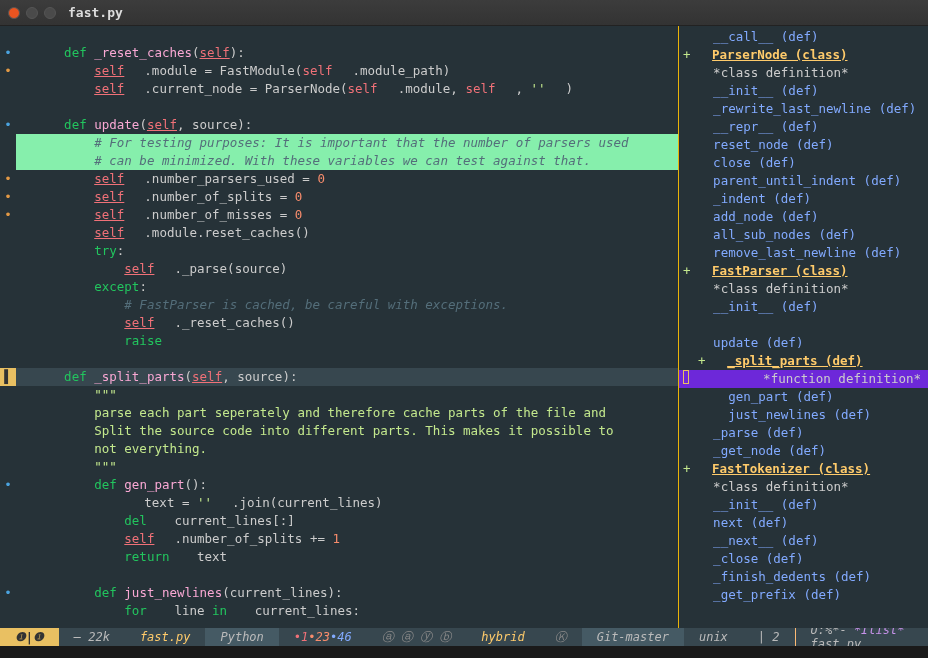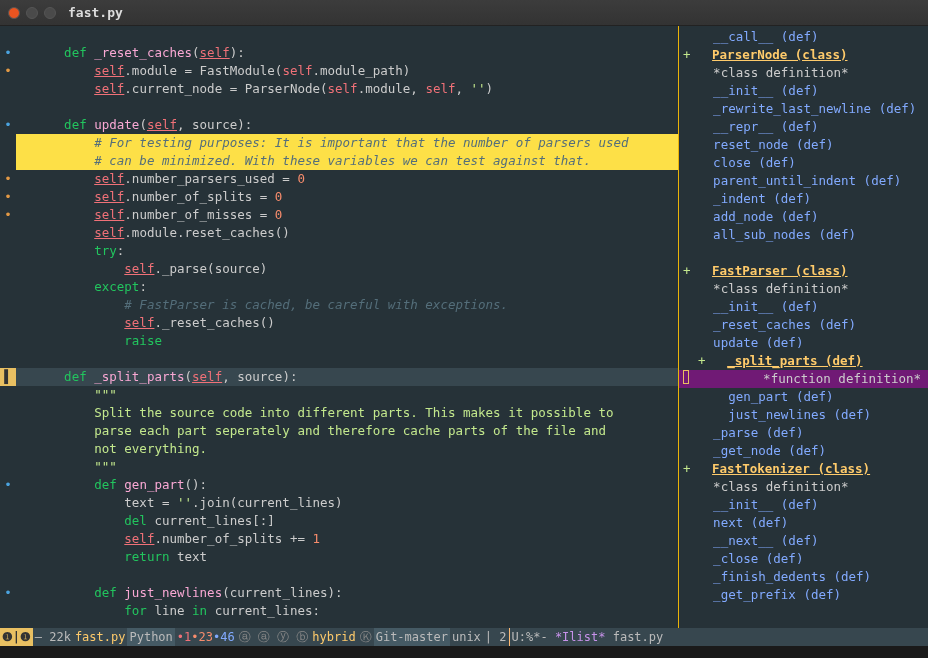--- a/index.html
+++ b/index.html
@@ -41,58 +41,58 @@
   flex-shrink: 0;
   text-align: center;
   background: #263238;
 }
 .bullet { color: #4aa3df; }
 .bullet-o { color: #e29945; }
 .bullet-y { background: #e9c062; color: #333; font-weight: bold; }
 .col2 { width: 14px; flex-shrink: 0; }
 .code { flex: 1; padding-left: 4px; }
 .hl-line { background: #37474f; }
-.hl-line2 { background: #fde047; }
+.hl-line2 { background: #86efac; }
 
 .kw { color: #22c55e; }
 .fn { color: #f9a8d4; }
 .self { color: #f07178; text-decoration: underline; }
 .selfp { color: #f07178; }
 .str { color: #c3e88d; }
 .cmt { color: #546e7a; font-style: italic; }
 .num { color: #f78c6c; }
 .paren { color: #cccccc; }
-.name { color: #cccccc; }
+.name { color: #cccccc; margin-left: 20px; }
 
 .sidebar {
   flex: 1;
   background: #263238;
   border-left: 1px solid #eab308;
   overflow: hidden;
   line-height: 18px;
   padding-top: 2px;
 }
 .sline { display: flex; white-space: pre; padding-left: 4px; }
-.sline.hl { background: #701a75; gap: 21px; }
+.sline.hl { background: #6d28d9; gap: 21px; }
 .scat { color: #ffcb6b; text-decoration: underline; font-weight: bold; margin-left: 14px; }
 .smeth { color: #82aaff; }
 .sdef { color: #cccccc; }
 .splus { color: #c3e88d; }
 .scursor { width: 6px; height: 14px; border: 1px solid #e9c062; display: inline-block; margin-right: 2px; }
 
 .statusbar {
   height: 18px;
   background: #37474f;
   display: flex;
   align-items: center;
   font-size: 12px;
   color: #bbb;
   overflow: hidden;
 }
-.sb-seg { padding: 0 2px; height: 100%; display: flex; align-items: center; }
+.sb-seg { padding: 0 15px; height: 100%; display: flex; align-items: center; font-style: italic; }
 .sb-y { background: #e9c062; color: #333; font-weight: bold; }
 .sb-g { background: #455a64; }
 .sb-r { color: #f07178; }
 .sb-o { color: #f78c6c; }
 .sb-b { color: #82aaff; }
 .sb-fn { color: #ffcb6b; }
 .sb-m { color: #c792ea; }
 .blackbar { height: 12px; background: #1a1a1a; }
 </style>
 </head>
@@ -124,22 +124,22 @@
 <div class="line"><span class="gutter"></span><span class="col2"></span><span class="code">        <span class="self">self</span><span class="name">.module.reset_caches()</span></span></div>
 <div class="line"><span class="gutter"></span><span class="col2"></span><span class="code">        <span class="kw">try</span><span class="paren">:</span></span></div>
 <div class="line"><span class="gutter"></span><span class="col2"></span><span class="code">            <span class="self">self</span><span class="name">._parse(source)</span></span></div>
 <div class="line"><span class="gutter"></span><span class="col2"></span><span class="code">        <span class="kw">except</span><span class="paren">:</span></span></div>
 <div class="line"><span class="gutter"></span><span class="col2"></span><span class="code">            <span class="cmt"># FastParser is cached, be careful with exceptions.</span></span></div>
 <div class="line"><span class="gutter"></span><span class="col2"></span><span class="code">            <span class="self">self</span><span class="name">._reset_caches()</span></span></div>
 <div class="line"><span class="gutter"></span><span class="col2"></span><span class="code">            <span class="kw">raise</span></span></div>
 <div class="line"><span class="gutter"></span><span class="col2"></span><span class="code"> </span></div>
 <div class="line hl-line"><span class="gutter bullet-y">▌</span><span class="col2"></span><span class="code">    <span class="kw">def </span><span class="fn">_split_parts</span><span class="paren">(</span><span class="self">self</span><span class="paren">, source):</span></span></div>
 <div class="line"><span class="gutter"></span><span class="col2"></span><span class="code">        <span class="str">"""</span></span></div>
+<div class="line"><span class="gutter"></span><span class="col2"></span><span class="code">        <span class="str">parse each part seperately and therefore cache parts of the file and</span></span></div>
 <div class="line"><span class="gutter"></span><span class="col2"></span><span class="code">        <span class="str">Split the source code into different parts. This makes it possible to</span></span></div>
-<div class="line"><span class="gutter"></span><span class="col2"></span><span class="code">        <span class="str">parse each part seperately and therefore cache parts of the file and</span></span></div>
 <div class="line"><span class="gutter"></span><span class="col2"></span><span class="code">        <span class="str">not everything.</span></span></div>
 <div class="line"><span class="gutter"></span><span class="col2"></span><span class="code">        <span class="str">"""</span></span></div>
 <div class="line"><span class="gutter bullet">•</span><span class="col2"></span><span class="code">        <span class="kw">def </span><span class="fn">gen_part</span><span class="paren">():</span></span></div>
 <div class="line"><span class="gutter"></span><span class="col2"></span><span class="code">            <span class="name">text = </span><span class="str">''</span><span class="name">.join(current_lines)</span></span></div>
 <div class="line"><span class="gutter"></span><span class="col2"></span><span class="code">            <span class="kw">del</span><span class="name"> current_lines[:]</span></span></div>
 <div class="line"><span class="gutter"></span><span class="col2"></span><span class="code">            <span class="self">self</span><span class="name">.number_of_splits += </span><span class="num">1</span></span></div>
 <div class="line"><span class="gutter"></span><span class="col2"></span><span class="code">            <span class="kw">return</span><span class="name"> text</span></span></div>
 <div class="line"><span class="gutter"></span><span class="col2"></span><span class="code"> </span></div>
 <div class="line"><span class="gutter bullet">•</span><span class="col2"></span><span class="code">        <span class="kw">def </span><span class="fn">just_newlines</span><span class="paren">(current_lines):</span></span></div>
 <div class="line"><span class="gutter"></span><span class="col2"></span><span class="code">            <span class="kw">for</span><span class="name"> line </span><span class="kw">in</span><span class="name"> current_lines:</span></span></div>
@@ -151,25 +151,25 @@
 <div class="sline"><span>    </span><span class="sdef">*class definition*</span></div>
 <div class="sline"><span>    </span><span class="smeth">__init__ (def)</span></div>
 <div class="sline"><span>    </span><span class="smeth">_rewrite_last_newline (def)</span></div>
 <div class="sline"><span>    </span><span class="smeth">__repr__ (def)</span></div>
 <div class="sline"><span>    </span><span class="smeth">reset_node (def)</span></div>
 <div class="sline"><span>    </span><span class="smeth">close (def)</span></div>
 <div class="sline"><span>    </span><span class="smeth">parent_until_indent (def)</span></div>
 <div class="sline"><span>    </span><span class="smeth">_indent (def)</span></div>
 <div class="sline"><span>    </span><span class="smeth">add_node (def)</span></div>
 <div class="sline"><span>    </span><span class="smeth">all_sub_nodes (def)</span></div>
-<div class="sline"><span>    </span></div>
+<div class="sline"><span>    </span><span class="smeth">remove_last_newline (def)</span></div>
 <div class="sline"><span class="splus">+ </span><span class="scat">FastParser (class)</span></div>
 <div class="sline"><span>    </span><span class="sdef">*class definition*</span></div>
 <div class="sline"><span>    </span><span class="smeth">__init__ (def)</span></div>
-<div class="sline"><span>    </span><span class="smeth">_reset_caches (def)</span></div>
+<div class="sline"><span>    </span></div>
 <div class="sline"><span>    </span><span class="smeth">update (def)</span></div>
 <div class="sline"><span>  <span class="splus">+ </span></span><span class="scat">_split_parts (def)</span></div>
 <div class="sline hl"><span class="scursor"></span><span>    </span><span class="sdef">*function definition*</span></div>
 <div class="sline"><span>      </span><span class="smeth">gen_part (def)</span></div>
 <div class="sline"><span>      </span><span class="smeth">just_newlines (def)</span></div>
 <div class="sline"><span>    </span><span class="smeth">_parse (def)</span></div>
 <div class="sline"><span>    </span><span class="smeth">_get_node (def)</span></div>
 <div class="sline"><span class="splus">+ </span><span class="scat">FastTokenizer (class)</span></div>
 <div class="sline"><span>    </span><span class="sdef">*class definition*</span></div>
 <div class="sline"><span>    </span><span class="smeth">__init__ (def)</span></div>

